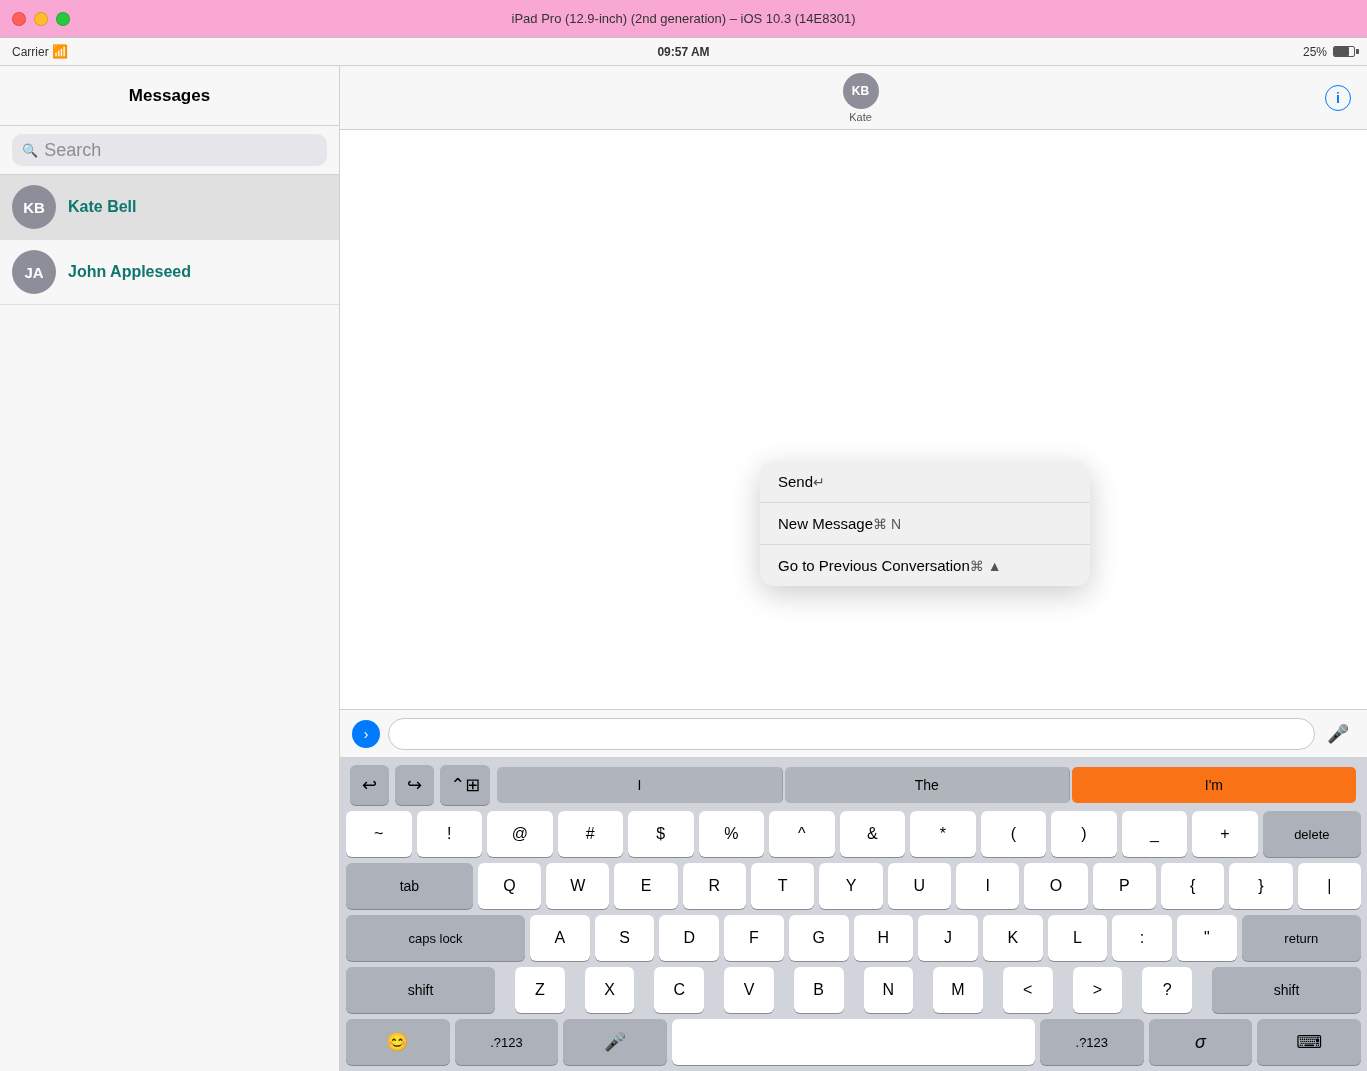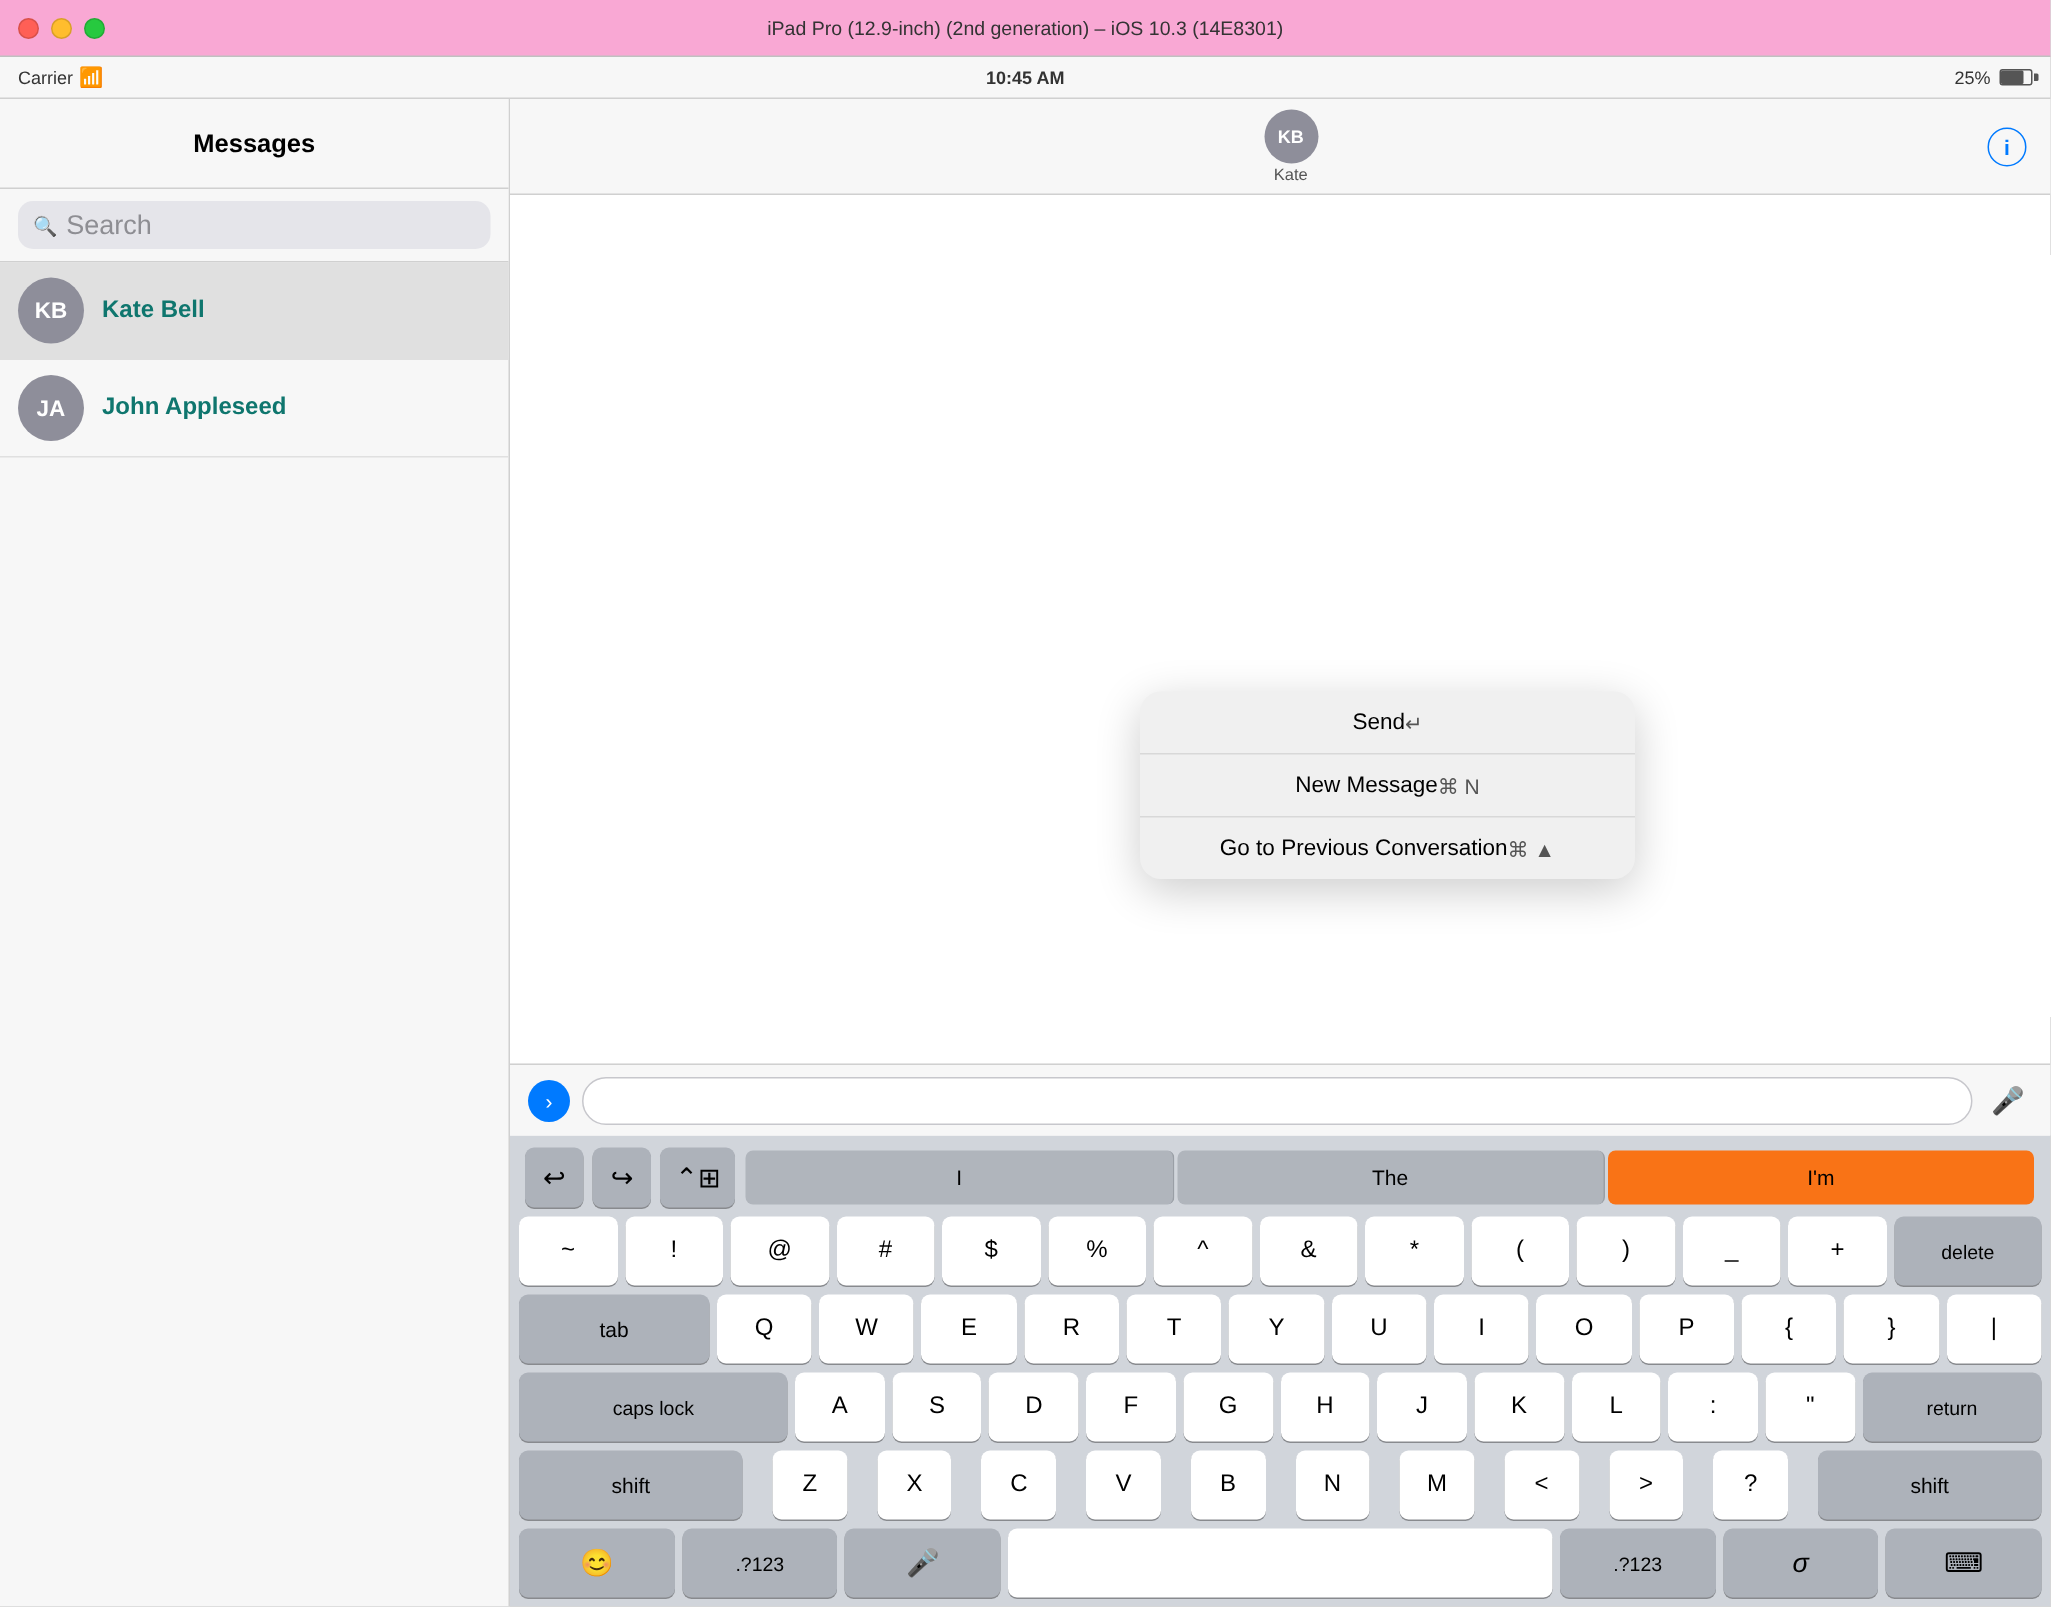--- a/index.html
+++ b/index.html
@@ -123,21 +123,21 @@
     }
 
     
     .context-menu {
       position: absolute; left: 420px; top: 395px;
       width: 330px; background: #f0f0f0;
       border-radius: 14px; box-shadow: 0 8px 30px rgba(0,0,0,0.2);
       overflow: hidden; z-index: 100;
     }
     .context-menu-item {
-      display: flex; align-items: center; justify-content: center;
+      display: flex; align-items: center; justify-content: flex-start;
       padding: 12px 18px; cursor: pointer; font-size: 15px; color: #000;
     }
     .context-menu-item:not(:last-child) { border-bottom: 1px solid #d8d8d8; }
     .menu-shortcut { color: #555; font-size: 14px; }
 
     
     .keyboard-area {
       width: 100%; background: #d1d5db; padding: 8px 4px 4px;
     }
     .keyboard-suggestions {
@@ -182,21 +182,21 @@
     <div class="tb-btn maximize"></div>
   </div>
   <span class="title-bar-title">iPad Pro (12.9-inch) (2nd generation) – iOS 10.3 (14E8301)</span>
 </div>
 
 <div class="status-bar" style="position:relative;">
   <div class="status-left">
     <span>Carrier</span>
     <span style="font-size:13px;">📶</span>
   </div>
-  <span class="status-center">10:45 AM</span>
+  <span class="status-center">09:57 AM</span>
   <div class="status-right">
     <span>25%</span>
     <div class="battery">
       <div class="battery-fill"></div>
     </div>
   </div>
 </div>
 
 <div class="app-container">
 

